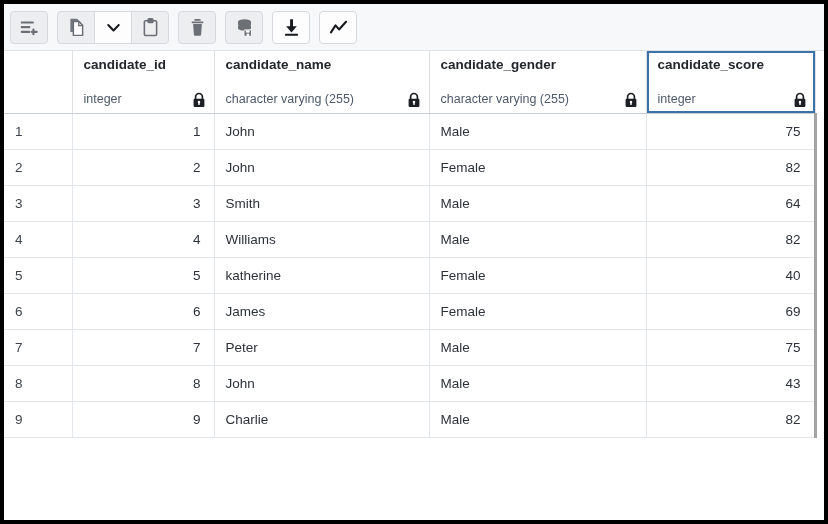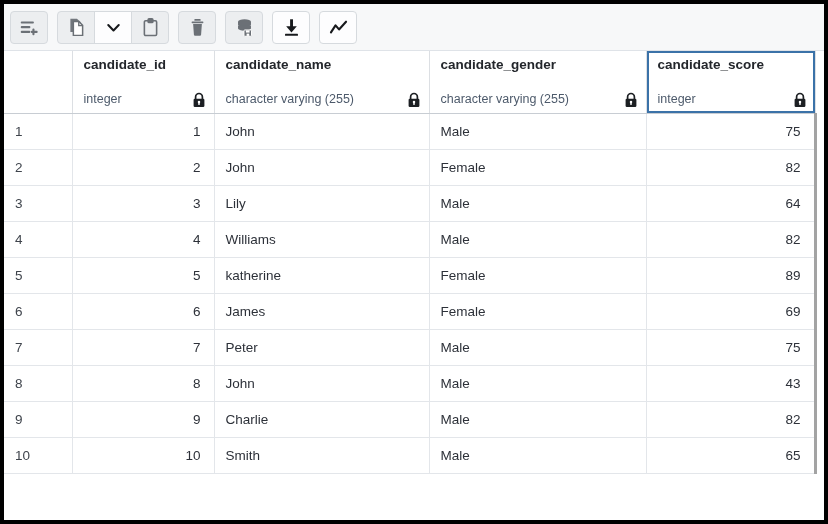--- a/index.html
+++ b/index.html
@@ -338,37 +338,37 @@
           <tr>
             <td class="rownum">2</td>
             <td class="num">2</td>
             <td class="txt">John</td>
             <td class="txt">Female</td>
             <td class="num">82</td>
           </tr>
           <tr>
             <td class="rownum">3</td>
             <td class="num">3</td>
-            <td class="txt">Lily</td>
+            <td class="txt">Smith</td>
             <td class="txt">Male</td>
             <td class="num">64</td>
           </tr>
           <tr>
             <td class="rownum">4</td>
             <td class="num">4</td>
             <td class="txt">Williams</td>
             <td class="txt">Male</td>
             <td class="num">82</td>
           </tr>
           <tr>
             <td class="rownum">5</td>
             <td class="num">5</td>
             <td class="txt">katherine</td>
             <td class="txt">Female</td>
-            <td class="num">89</td>
+            <td class="num">40</td>
           </tr>
           <tr>
             <td class="rownum">6</td>
             <td class="num">6</td>
             <td class="txt">James</td>
             <td class="txt">Female</td>
             <td class="num">69</td>
           </tr>
           <tr>
             <td class="rownum">7</td>
@@ -384,24 +384,17 @@
             <td class="txt">Male</td>
             <td class="num">43</td>
           </tr>
           <tr>
             <td class="rownum">9</td>
             <td class="num">9</td>
             <td class="txt">Charlie</td>
             <td class="txt">Male</td>
             <td class="num">82</td>
           </tr>
-          <tr>
-            <td class="rownum">10</td>
-            <td class="num">10</td>
-            <td class="txt">Smith</td>
-            <td class="txt">Male</td>
-            <td class="num">65</td>
-          </tr>
         </tbody>
     </table>
   </div>
 
 </div>
 
 </body></html>

